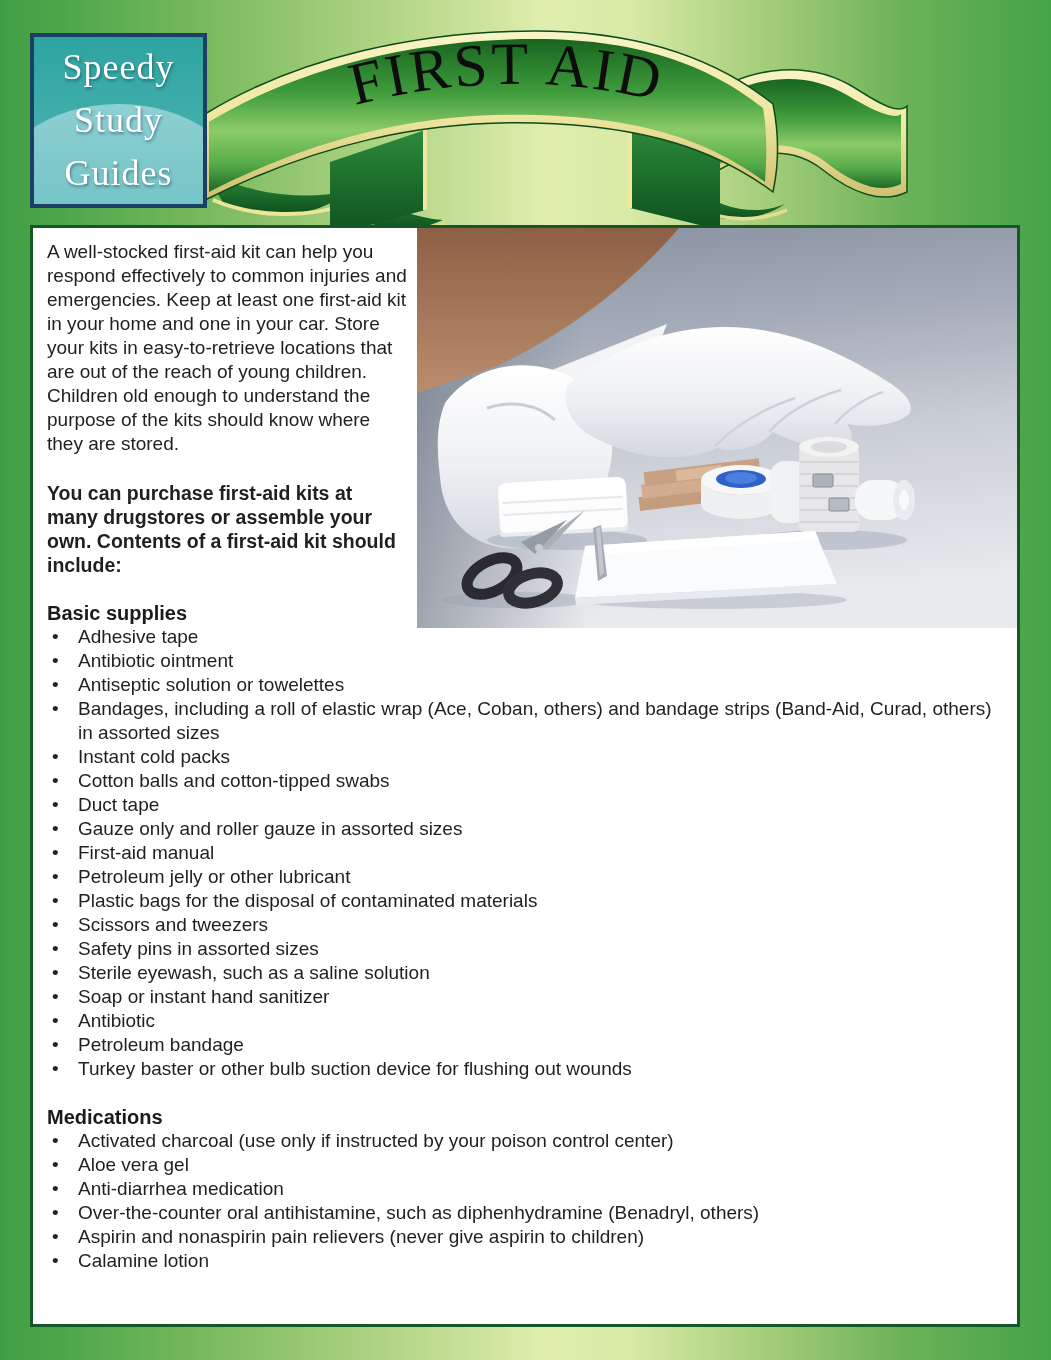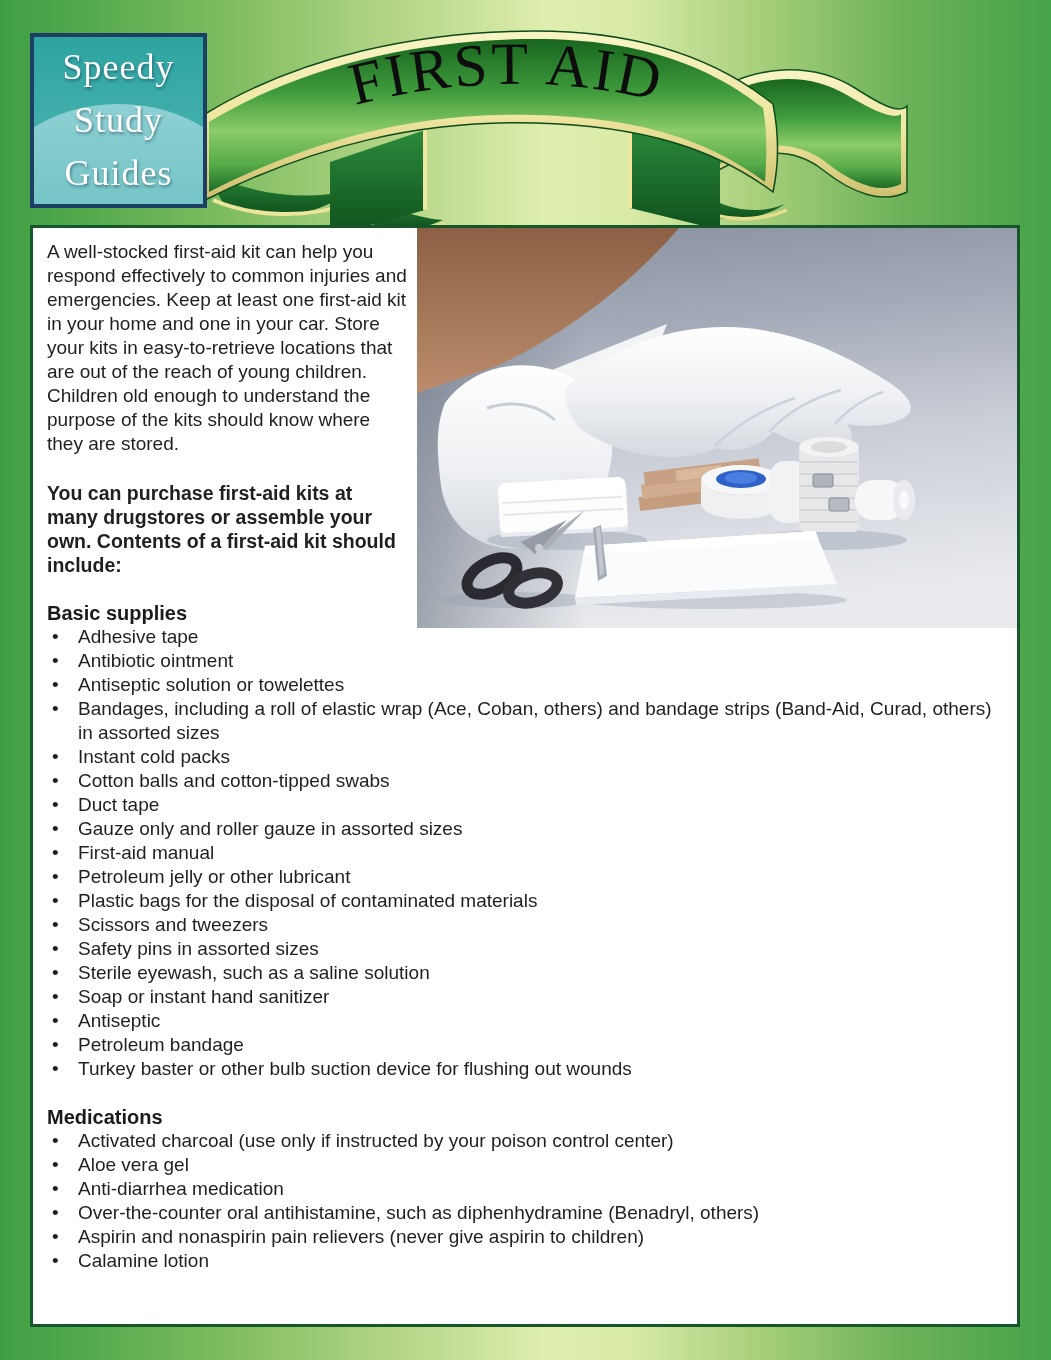--- a/index.html
+++ b/index.html
@@ -225,21 +225,21 @@
       <li>Cotton balls and cotton-tipped swabs</li>
       <li>Duct tape</li>
       <li>Gauze only and roller gauze in assorted sizes</li>
       <li>First-aid manual</li>
       <li>Petroleum jelly or other lubricant</li>
       <li>Plastic bags for the disposal of contaminated materials</li>
       <li>Scissors and tweezers</li>
       <li>Safety pins in assorted sizes</li>
       <li>Sterile eyewash, such as a saline solution</li>
       <li>Soap or instant hand sanitizer</li>
-      <li>Antiseptic</li>
+      <li>Antibiotic</li>
       <li>Petroleum bandage</li>
       <li>Turkey baster or other bulb suction device for flushing out wounds</li>
     </ul>
 
     <h2 class="sec">Medications</h2>
     <ul class="blist">
       <li>Activated charcoal (use only if instructed by your poison control center)</li>
       <li>Aloe vera gel</li>
       <li>Anti-diarrhea medication</li>
       <li>Over-the-counter oral antihistamine, such as diphenhydramine (Benadryl, others)</li>

